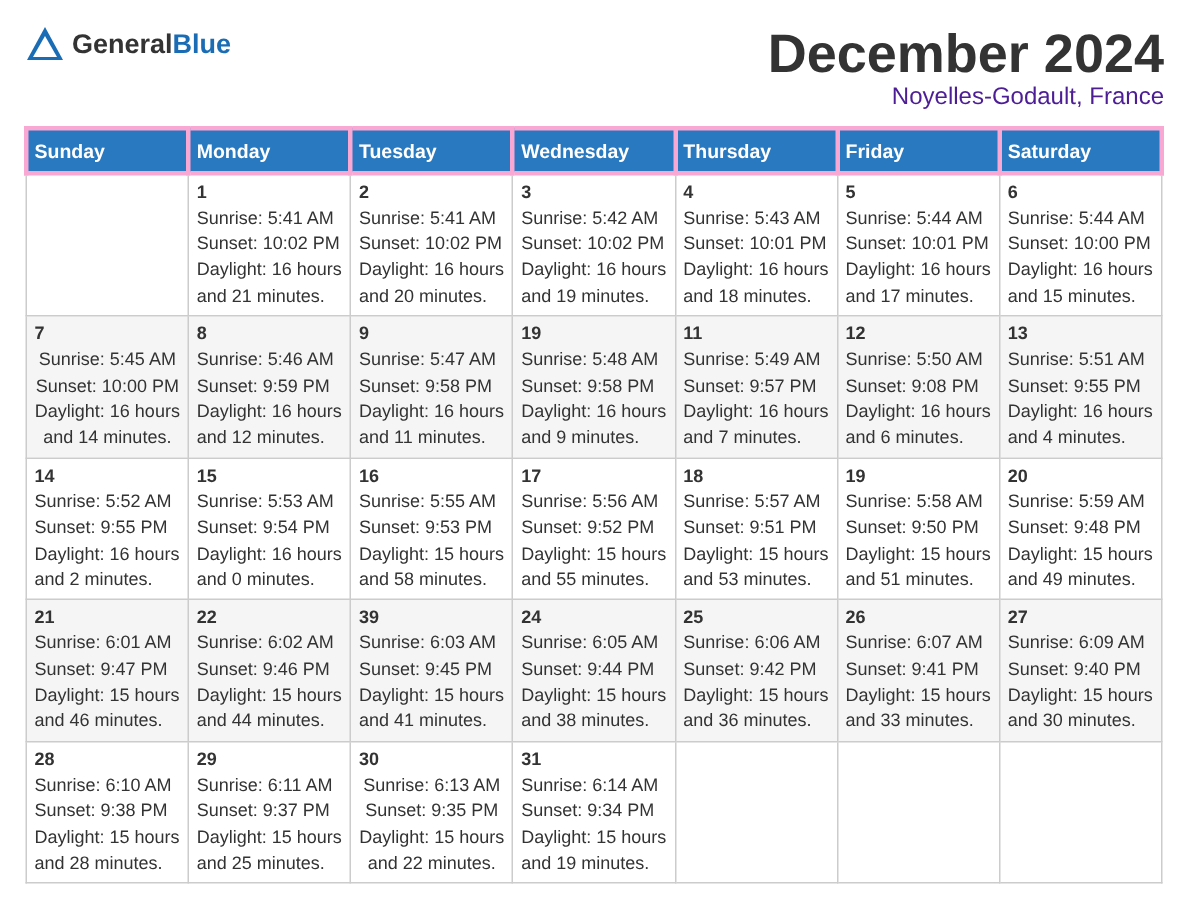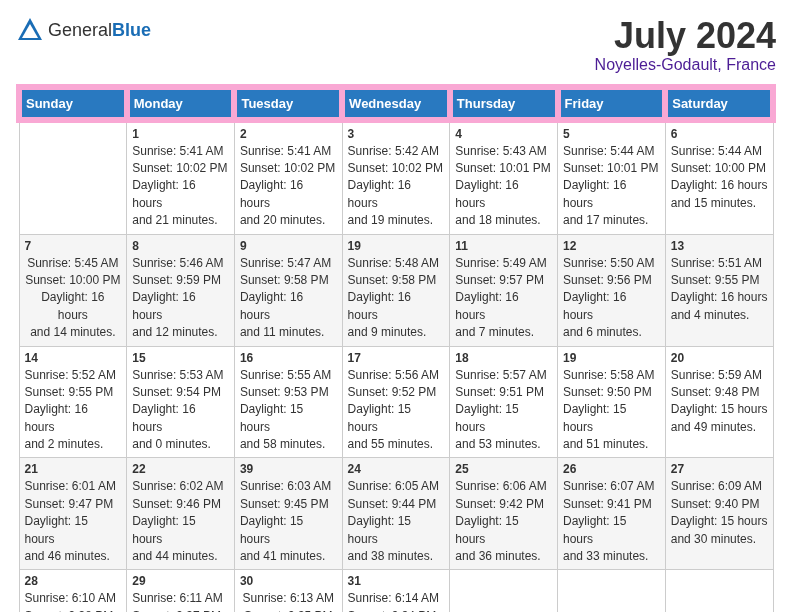--- a/index.html
+++ b/index.html
@@ -16,21 +16,21 @@
       align-items: flex-start;
       margin-bottom: 10px;
     }
     .logo {
       display: flex;
       align-items: center;
       gap: 4px;
     }
     .logo-text-general {
       font-size: 18px;
-      font-weight: normal;
+      font-weight: bold;
       color: #333;
       line-height: 1;
     }
     .logo-text-blue {
       font-size: 18px;
       font-weight: bold;
       color: #1a6db5;
       line-height: 1;
     }
     .logo-icon {
@@ -55,21 +55,21 @@
       border-collapse: collapse;
       font-size: 11px;
     }
     thead tr th {
       background-color: #2979c0;
       color: #fff;
       padding: 6px 4px;
       text-align: left;
       font-size: 13px;
       font-weight: bold;
-      border: 6px solid #f9a8d4;
+      border: 3px solid #f9a8d4;
     }
     tbody tr td {
       border: 1px solid #ccc;
       vertical-align: top;
       padding: 4px 5px;
       height: 80px;
       width: 14.28%;
     }
     .day-number {
       font-weight: bold;
@@ -105,21 +105,21 @@
       <polygon points="14,2 26,24 2,24" fill="#1a6db5"></polygon>
       <polygon points="14,8 22,22 6,22" fill="#fff"></polygon>
     </svg>
     <div>
       <div>
         <span class="logo-text-general">General</span><span class="logo-text-blue">Blue</span>
       </div>
     </div>
   </div>
   <div class="title-block">
-    <div class="title-month">July 2024</div>
+    <div class="title-month">December 2024</div>
     <div class="title-location">Noyelles-Godault, France</div>
   </div>
 </div>
 
 <table>
   <thead>
     <tr>
     <th>Sunday</th>
         <th>Monday</th>
         <th>Tuesday</th>
@@ -207,21 +207,21 @@
         <td>
           <span class="day-number">11</span>
           <div class="day-info" style="white-space: pre-line;">Sunrise: 5:49 AM
 Sunset: 9:57 PM
 Daylight: 16 hours
 and 7 minutes.</div>
         </td>
         <td>
           <span class="day-number">12</span>
           <div class="day-info" style="white-space: pre-line;">Sunrise: 5:50 AM
-Sunset: 9:56 PM
+Sunset: 9:08 PM
 Daylight: 16 hours
 and 6 minutes.</div>
         </td>
         <td>
           <span class="day-number">13</span>
           <div class="day-info" style="white-space: pre-line;">Sunrise: 5:51 AM
 Sunset: 9:55 PM
 Daylight: 16 hours
 and 4 minutes.</div>
         </td>

